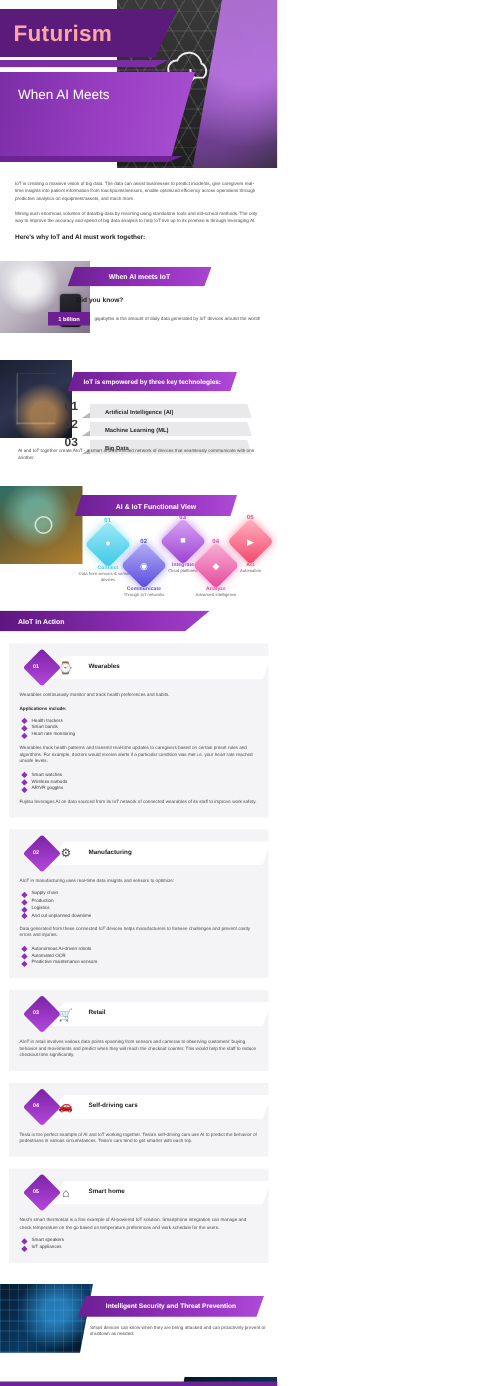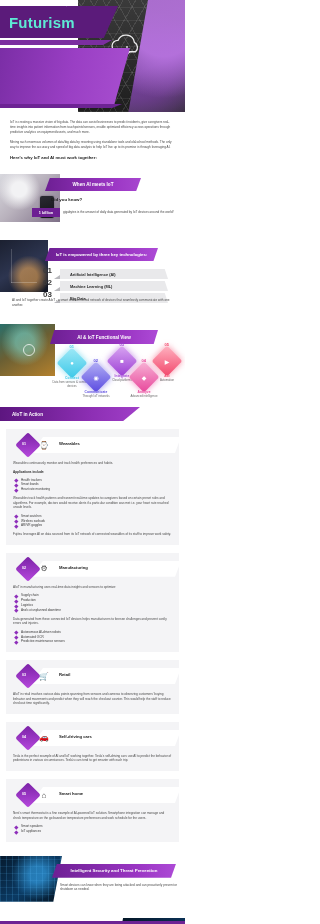--- a/index.html
+++ b/index.html
@@ -35,21 +35,21 @@
     position:absolute; left:108px; top:30px; width:38px; height:34px;
     opacity:.9;
   }
   .logo-bar {
     position:absolute; left:0; top:6px; width:118px; height:32px;
     background:#5b1b7a;
     clip-path: polygon(0 0, 100% 0, 88% 100%, 0 100%);
     display:flex; align-items:center;
   }
   .logo-text {
-    color:#5eead4; font-size:15px; font-weight:700; letter-spacing:.2px;
+    color:#fca5a5; font-size:15px; font-weight:700; letter-spacing:.2px;
     margin-left:9px; position:relative; font-family:"Liberation Sans",sans-serif;
   }
   .logo-star {
     position:absolute; left:62px; top:-7px; width:9px; height:9px; color:#b98ae0; font-size:10px; line-height:9px;
   }
   .logo-sub {
     position:absolute; left:0; top:40px; width:112px; height:5px;
     background:#7b2ea0; clip-path: polygon(0 0,100% 0,92% 100%,0 100%);
   }
   .title-block {
@@ -263,20 +263,21 @@
     <svg class="cloud-icon" viewBox="0 0 40 34">
       <path d="M10 22a6 6 0 0 1 .6-12 9 9 0 0 1 17.2 2.2A6 6 0 0 1 29 22z" fill="none" stroke="#ffffff" stroke-width="1.4"></path>
       <path d="M20 16v9m0 0l-3.2-3.4M20 25l3.2-3.4" fill="none" stroke="#ffffff" stroke-width="1.4"></path>
     </svg>
     <div class="logo-bar">
       <div class="logo-text">Futurism</div>
       <span class="logo-star">✦</span>
     </div>
     <div class="logo-sub"></div>
     <div class="title-block">
+      <div class="t2">When AI Meets</div>
     </div>
     <div class="title-strip"></div>
   </div>
 
   <div class="intro">
     <p>IoT is creating a massive vision of big data. The data can assist businesses to predict incidents, give caregivers real-time insights into patient information from touchpoints/sensors, enable optimized efficiency across operations through predictive analytics on equipment/assets, and much more.</p>
     <p>Mining such enormous volumes of data/big data by resorting using standalone tools and old-school methods. The only way to improve the accuracy and speed of big data analysis to help IoT live up to its promise is through leveraging AI.</p>
     <h3>Here's why IoT and AI must work together:</h3>
   </div>
 

